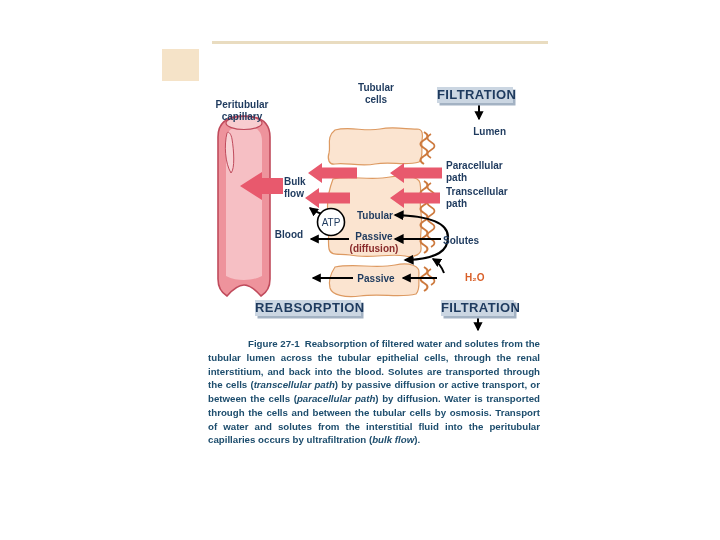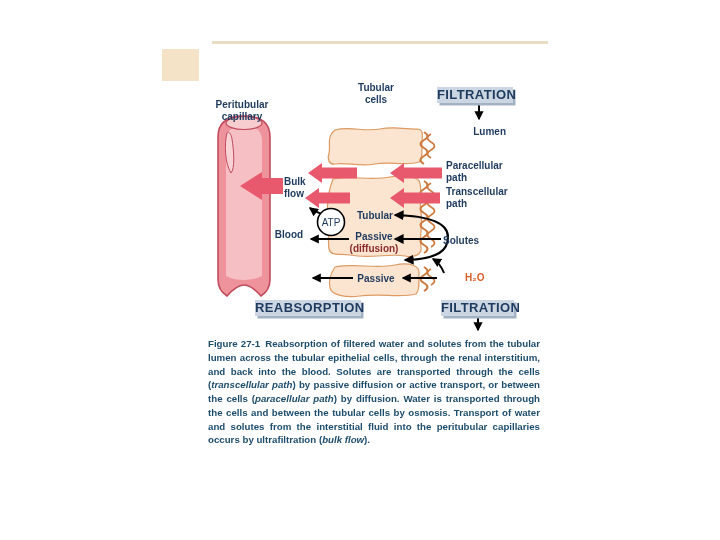--- a/index.html
+++ b/index.html
@@ -38,21 +38,21 @@
     color:var(--label);font-size:13px;line-height:16px;font-weight:bold;
     text-align:center;letter-spacing:.4px;
   }
   .water{color:var(--water);}
   .diffusion{color:var(--diffusion);text-align:center;}
   .caption{
     position:absolute;left:208px;top:337px;width:332px;
     color:var(--caption);font-size:9.7px;line-height:13.75px;font-weight:bold;
     text-align:justify;
   }
-  .caption .fig-label{margin-right:5px;}
+  .caption .fig-label{margin-right:5px;margin-left:40px;}
   .caption .it{font-style:italic;}
 </style>
 </head>
 <body>
 
 <div class="accent-square"></div>
 <div class="top-rule"></div>
 
 <svg class="diagram-svg" viewBox="0 0 335 250">
   <defs>

